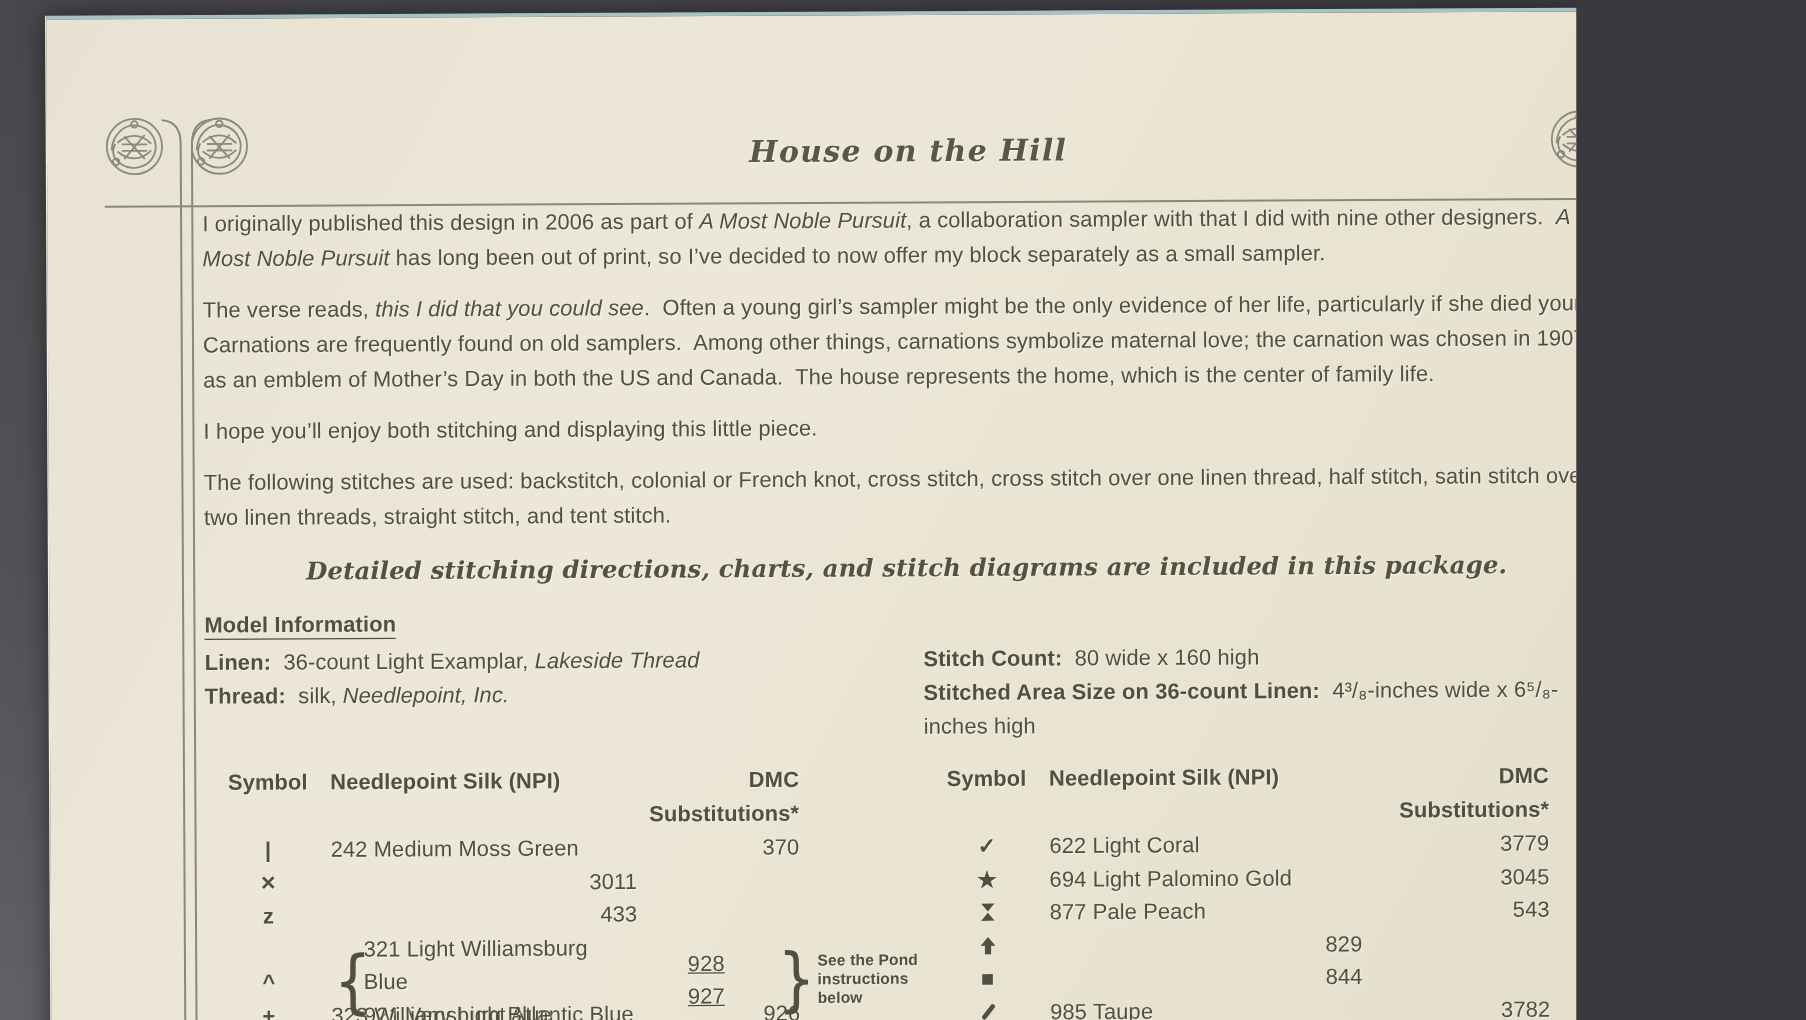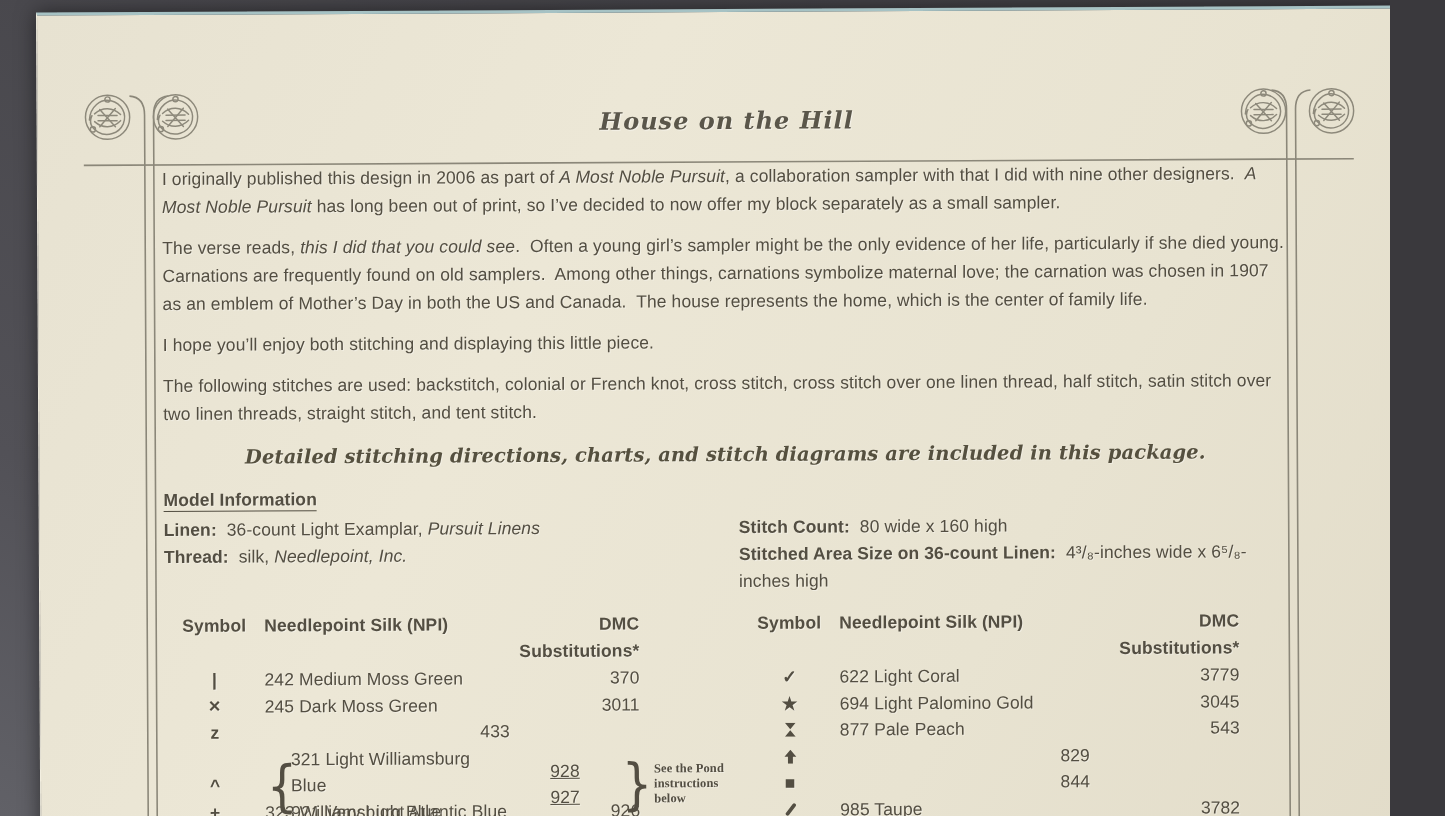--- a/index.html
+++ b/index.html
@@ -1,16 +1,16 @@
 <!DOCTYPE html>
 <html><head>
 <meta charset="utf-8">
 <style>
   html,body{margin:0;padding:0;background:#3a393d;}
-  .canvas{position:relative;width:1390px;height:816px;overflow:hidden;
+  .canvas{position:relative;width:1261px;height:816px;overflow:hidden;
     background:linear-gradient(205deg,#414045 0%,#48474c 40%,#525157 75%,#616167 100%);
     font-family:"Liberation Sans",sans-serif;}
   .paper{position:absolute;left:36px;top:9px;width:1378px;height:835px;
     background:linear-gradient(118deg,#e7e2d1 0%,#ece7d6 35%,#e8e3d1 70%,#e2dcc9 100%);
     transform:rotate(-0.3deg);transform-origin:50% 0;
     border-top:3px solid #a6c2c4;border-right:3px solid #b9d0cf;border-left:1px solid #f2eee0;
     box-shadow:0 0 20px rgba(0,0,0,.5);}
   svg.deco{position:absolute;left:0;top:0;width:1378px;height:835px;pointer-events:none;}
   .title{position:absolute;left:0;right:0;top:94px;text-align:center;
     font-family:"DejaVu Serif","Liberation Serif",serif;font-style:italic;font-weight:bold;
@@ -32,21 +32,21 @@
   .t-left .hdr,.t-left .row{grid-template-columns:100px 245px 130px;}
   .t-right .hdr,.t-right .row{grid-template-columns:100px 250px 150px;}
   .row{display:grid;line-height:26.5px;}
   .c-sym{text-align:center;font-weight:bold;}
   .c-dmc{text-align:right;}
   .grow{display:grid;grid-template-columns:100px 26px 219px 110px 26px auto;align-items:center;height:53px;}
   .gnames div,.gdmc div{line-height:26.5px;}
   .gdmc div{text-align:center;text-decoration:underline;}
   .brace{font-family:"DejaVu Sans",sans-serif;font-size:56px;line-height:53px;font-weight:400;
     transform:scaleX(.85);text-shadow:none;color:#534e42;}
-  .gnote{font-size:12.5px;line-height:15px;padding-left:8px;font-weight:bold;font-family:Liberation Serif, serif;}
+  .gnote{font-size:12.5px;line-height:15px;padding-left:8px;font-weight:bold;}
   .symsvg{width:13px;height:14px;vertical-align:-1px;fill:#534e42;}
   .sym-x{font-size:20px;line-height:1;}
 </style>
 </head>
 <body>
 
 <div class="canvas">
   <div class="paper">
 
     <svg class="deco" viewBox="0 0 1378 835">
@@ -88,21 +88,21 @@
         </div>
 
       <div class="center-note">Detailed stitching directions, charts, and stitch diagrams are included in this package.</div>
 
       <div>
         <div class="model-heading">
           <span>Model Information</span>
         </div>
         <div class="model-grid">
           <div>
-              <div class="mline"><span class="b">Linen:  </span><span>36-count Light Examplar, </span><span class="it">Pursuit Linens</span></div>
+              <div class="mline"><span class="b">Linen:  </span><span>36-count Light Examplar, </span><span class="it">Lakeside Thread</span></div>
               <div class="mline"><span class="b">Thread:  </span><span>silk, </span><span class="it">Needlepoint, Inc.</span></div>
             </div>
           <div>
               <div class="mline"><span class="b">Stitch Count:  </span><span>80 wide x 160 high</span></div>
               <div class="mline"><span class="b">Stitched Area Size on 36-count Linen:  </span><span>4³/₈-inches wide x 6⁵/₈-inches high</span></div>
             </div>
         </div>
       </div>
 
       <div class="tables">
@@ -112,21 +112,20 @@
               <div class="">Needlepoint Silk (NPI)</div>
               <div class="c-dmc">DMC Substitutions*</div>
             </div>
             <div class="row">
               <div class="c-sym"><span class="sym">|</span></div>
               <div class="">242 Medium Moss Green</div>
               <div class="c-dmc">370</div>
             </div>
             <div class="row">
               <div class="c-sym"><span class="sym sym-x">×</span></div>
-              <div class="">245 Dark Moss Green</div>
               <div class="c-dmc">3011</div>
             </div>
             <div class="row">
               <div class="c-sym"><span class="sym">z</span></div>
               <div class="c-dmc">433</div>
             </div>
             <div class="grow">
               <div class="c-sym"><span class="sym">^</span></div>
               <div class="brace">{</div>
               <div class="gnames">

